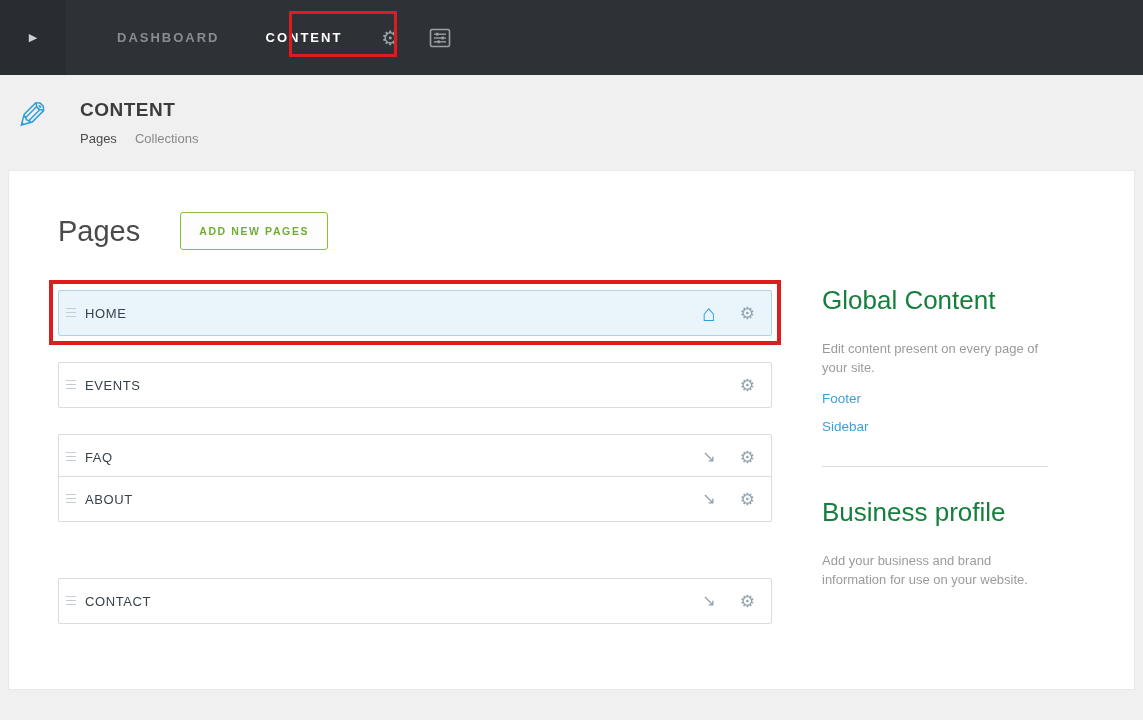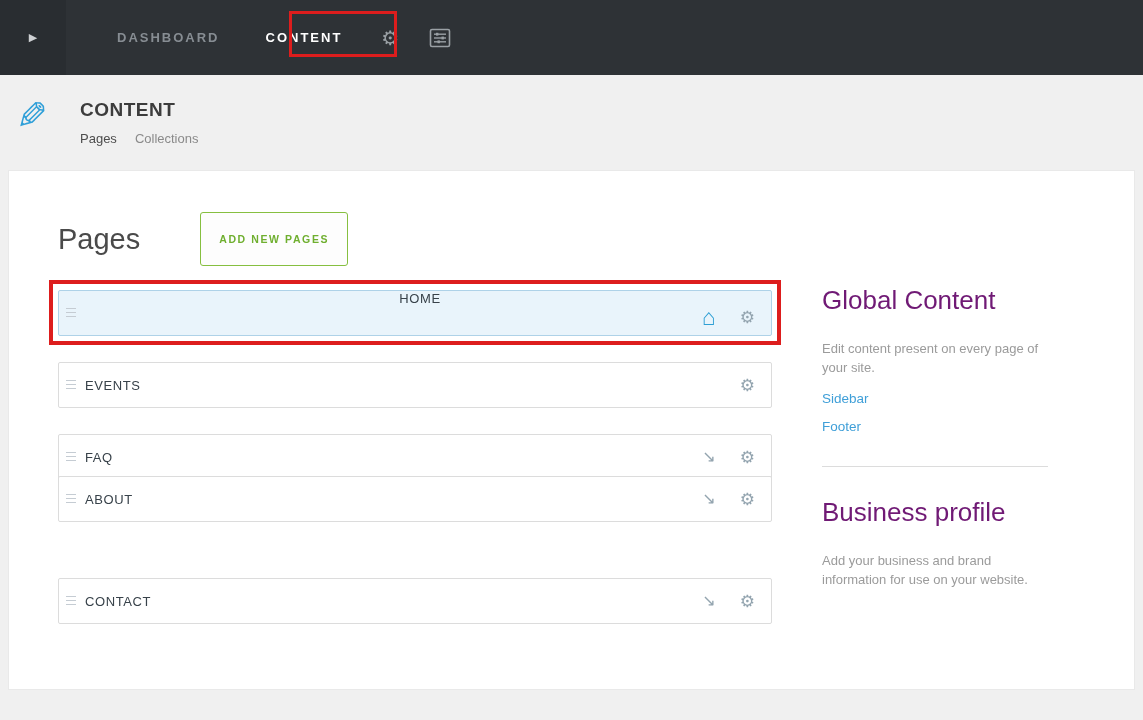--- a/index.html
+++ b/index.html
@@ -47,45 +47,45 @@
   .header-tab.active { color:#4d4d4d; }
 
   
   .card {
     position:absolute; left:8px; top:170px; width:1127px; height:520px;
     background:#ffffff; border:1px solid #e9e9e9;
   }
   .pages-head { position:absolute; left:58px; top:212px; display:flex; align-items:center; }
   .pages-heading { font-size:29px; font-weight:300; color:#4a4a4a; }
   .add-btn {
-    margin-left:60px; background:#fdfdfd; border:1px solid #86bf40; border-radius:3px;
+    margin-left:40px; background:#fdfdfd; border:1px solid #86bf40; border-radius:3px;
     color:#6faf2f; font-size:10.5px; font-weight:bold; letter-spacing:1.6px;
-    padding:20px 18px; cursor:pointer; font-family:"Liberation Sans", sans-serif;
+    padding:12px 18px; cursor:pointer; font-family:"Liberation Sans", sans-serif;
   }
 
   .page-row {
     position:absolute; left:58px; width:714px; height:46px;
     background:#ffffff; border:1px solid #dcdcdc; border-radius:2px;
     display:flex; align-items:center; padding:0 16px 0 26px; cursor:pointer;
   }
-  .page-row.highlight { background:#e9f4fb; border-color:#aed2e8;flex-direction:column; }
+  .page-row.highlight { background:#e9f4fb; border-color:#aed2e8; }
   .drag-handle {
     position:absolute; left:7px; top:17px; width:10px; height:11px;
     background:repeating-linear-gradient(to bottom,#c5ccd3 0 1px,transparent 1px 4px);
     cursor:grab;
   }
   .row-label { font-size:13px; color:#38424a; letter-spacing:0.6px; }
   .row-icons { margin-left:auto; display:flex; align-items:center; gap:24px; }
   .row-gear { color:#93a4af; font-size:17px; cursor:pointer; line-height:1; }
   .row-home { color:#2e9fd4; font-size:23px; font-weight:bold; cursor:pointer; line-height:1; }
   .row-arrow { color:#93a4af; font-size:16px; cursor:pointer; line-height:1; }
 
   
   .right-col { position:absolute; left:822px; top:285px; width:228px; }
-  .right-heading { font-size:26px; font-weight:300; color:#701a75; }
+  .right-heading { font-size:26px; font-weight:300; color:#15803d; }
   .right-desc { margin-top:24px; font-size:13px; line-height:1.45; color:#9b9b9b; }
   .right-link { display:block; margin-top:13px; font-size:13.5px; color:#3f9fd8; text-decoration:none; cursor:pointer; }
   .right-divider { border:none; border-top:1px solid #dcdcdc; margin:32px 0 30px 0; width:226px; }
 
   
   .annot { position:absolute; border:3px solid #dd1d1d; pointer-events:none; }
   .annot-content-tab { left:289px; top:11px; width:108px; height:46px; }
   .annot-home-row { left:49px; top:280px; width:732px; height:65px; border-width:4px; }
 </style>
 </head>
@@ -171,21 +171,21 @@
   <span class="row-label">CONTACT</span>
   <span class="row-icons">
     <span class="row-arrow">↘</span>
     <span class="row-gear">⚙</span>
   </span>
 </div>
 
 <div class="right-col">
   <div class="right-heading">Global Content</div>
   <div class="right-desc">Edit content present on every page of your site.</div>
+  <a class="right-link">Footer</a>
   <a class="right-link">Sidebar</a>
-  <a class="right-link">Footer</a>
   <hr class="right-divider">
   <div class="right-heading">Business profile</div>
   <div class="right-desc">Add your business and brand information for use on your website.</div>
 </div>
 
 <div class="annot annot-content-tab"></div>
 <div class="annot annot-home-row"></div>
 
 </body></html>

